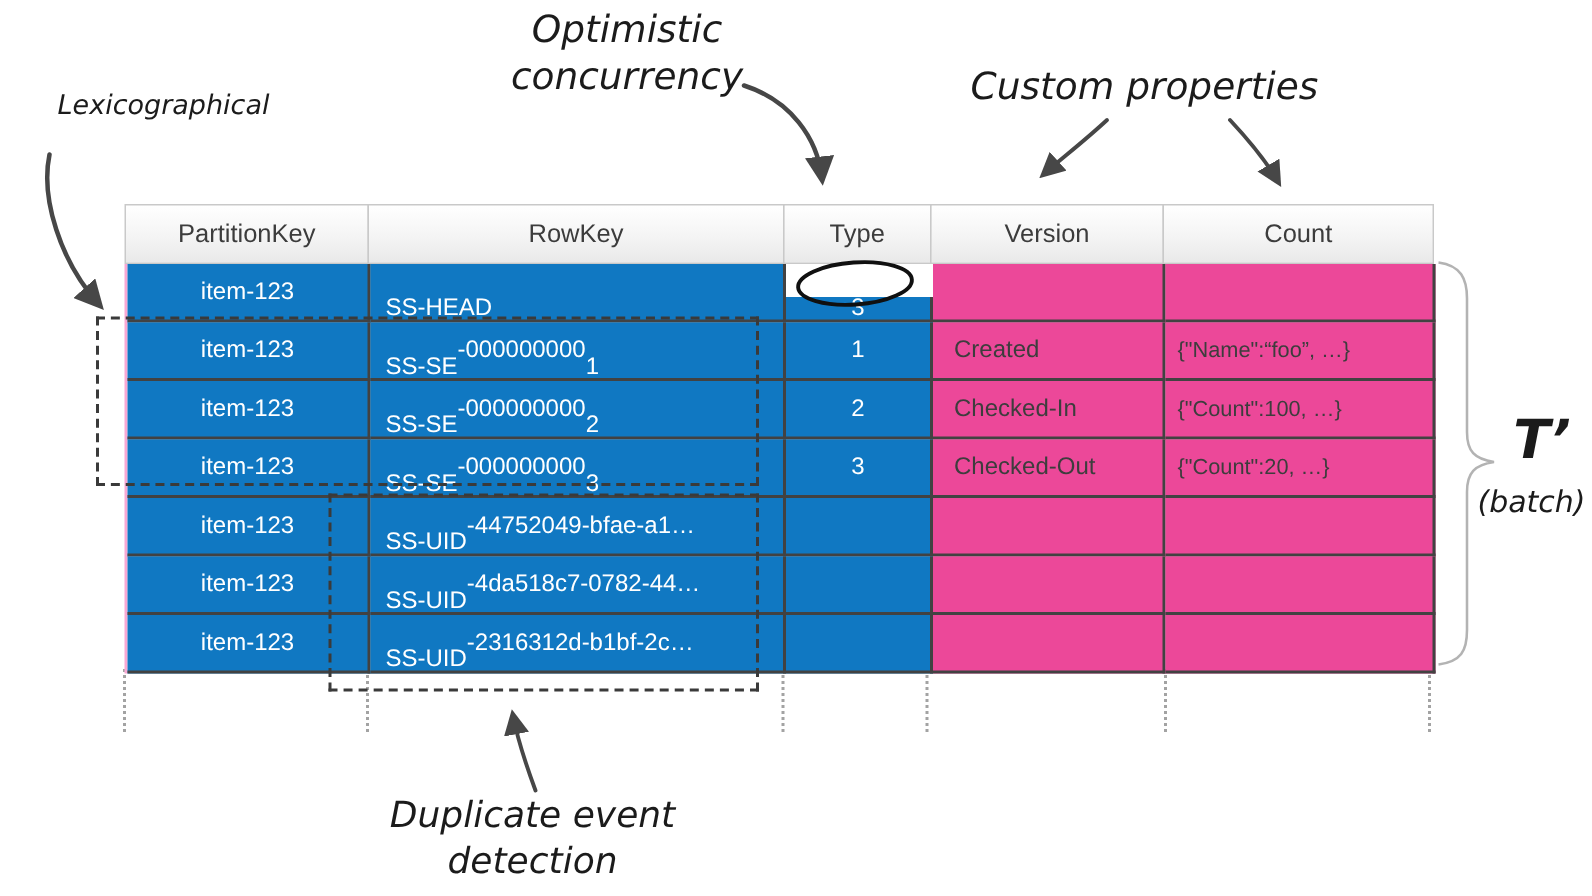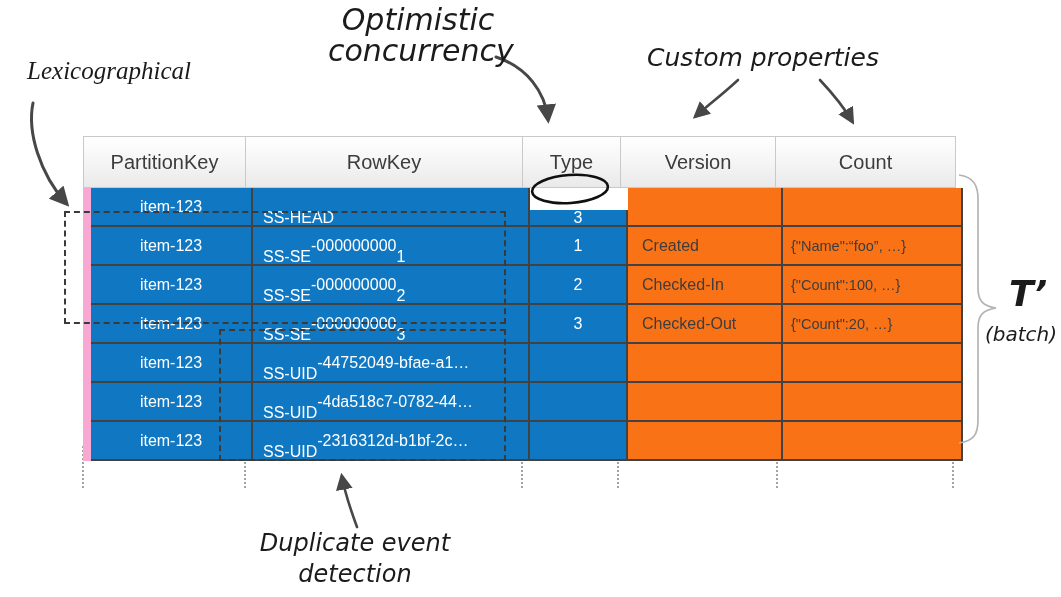--- a/index.html
+++ b/index.html
@@ -12,37 +12,37 @@
     overflow:hidden;
   }
 
   
   #storage-table { position:absolute; left:83px; top:136px; z-index:2; }
   .hdr-grid, .body-grid {
     display:grid;
     grid-template-columns:162px 277px 98px 155px 180px;
   }
   .hdr-cell {
-    height:52px;
+    height:40px;
     background:linear-gradient(180deg,#ffffff 0%,#f4f4f4 55%,#e9e9e9 100%);
     border:1px solid #c9c9c9;
     margin-right:-1px;
     display:flex; align-items:center; justify-content:center;
-    font-size:20px; color:#3c3c3c;
-  }
-  .body-grid { border-left:8px solid #f9a8d4; grid-auto-rows:39px; }
+    font-size:17px; color:#3c3c3c;
+  }
+  .body-grid { border-left:2px solid #f9a8d4; grid-auto-rows:39px; }
   .cell {
     border-right:2px solid #424242;
     border-bottom:2px solid #424242;
     display:flex; align-items:center;
     font-size:16px;
     overflow:hidden; white-space:nowrap;
   }
   .blue  { background:#1078c2; color:#ffffff; }
-  .plain { background:#f97316; color:#3d3d3d; }
+  .plain { background:#ec4899; color:#3d3d3d; }
   .center { justify-content:center; }
   .pad-l  { padding-left:10px; }
   .pad-l2 { padding-left:14px; }
   .data-cell { font-size:14.5px; padding-left:8px; }
   .b { font-weight:normal;margin-top:22px; }
 
   
   .dashed-box { position:absolute; border:2px dashed #3a3a3a; background:transparent; z-index:6; }
   #ordering-box  { left:64px;  top:211px; width:442px; height:113px; }
   #duplicate-box { left:219px; top:329px; width:287px; height:132px; }
@@ -53,22 +53,22 @@
   
   .hand {
     position:absolute;
     font-family:"DejaVu Sans", sans-serif;
     font-style:italic;
     color:#1b1b1b;
     z-index:8;
     text-align:center;
     line-height:31px;
   }
-  #ann-lex    { left:2px;   top:55px;  width:214px; font-size:25px;font-family:Liberation Serif, serif; }
-  #ann-opt    { left:328px; top:4px;   width:180px; font-size:30px; }
+  #ann-lex    { left:2px;   top:55px;  width:214px; font-size:18px; }
+  #ann-opt    { left:328px; top:4px;   width:180px; font-size:25px; }
   #ann-custom { left:630px; top:42px;  width:266px; font-size:25px; }
   #ann-dup    { left:210px; top:528px; width:290px; font-size:24px; }
   #ann-batch-label { left:1000px; top:274px; width:56px; font-size:36px; font-weight:600; line-height:40px; }
   #ann-batch-sub   { left:981px;  top:322px; width:80px; font-size:20px; line-height:24px; }
 
   
   #overlay { position:absolute; left:0; top:0; z-index:7; pointer-events:none; }
 </style>
 </head>
 <body>

